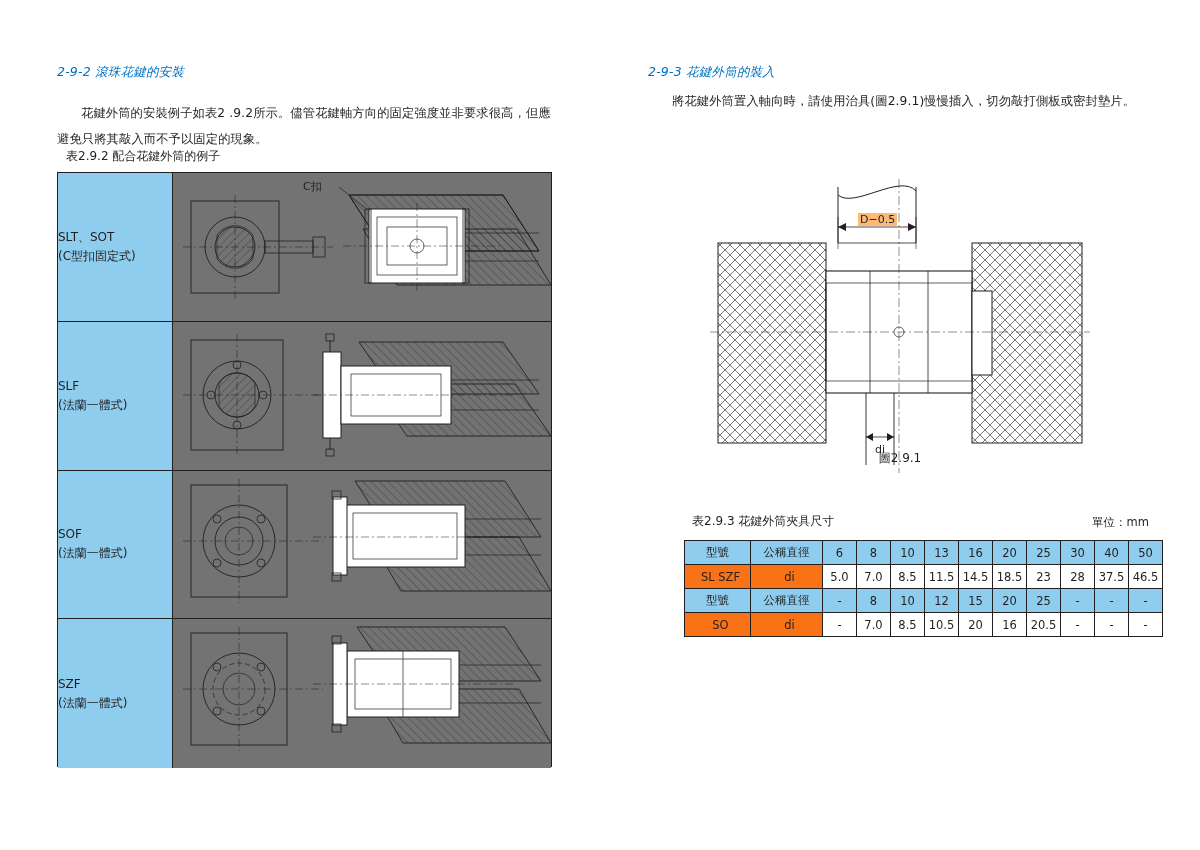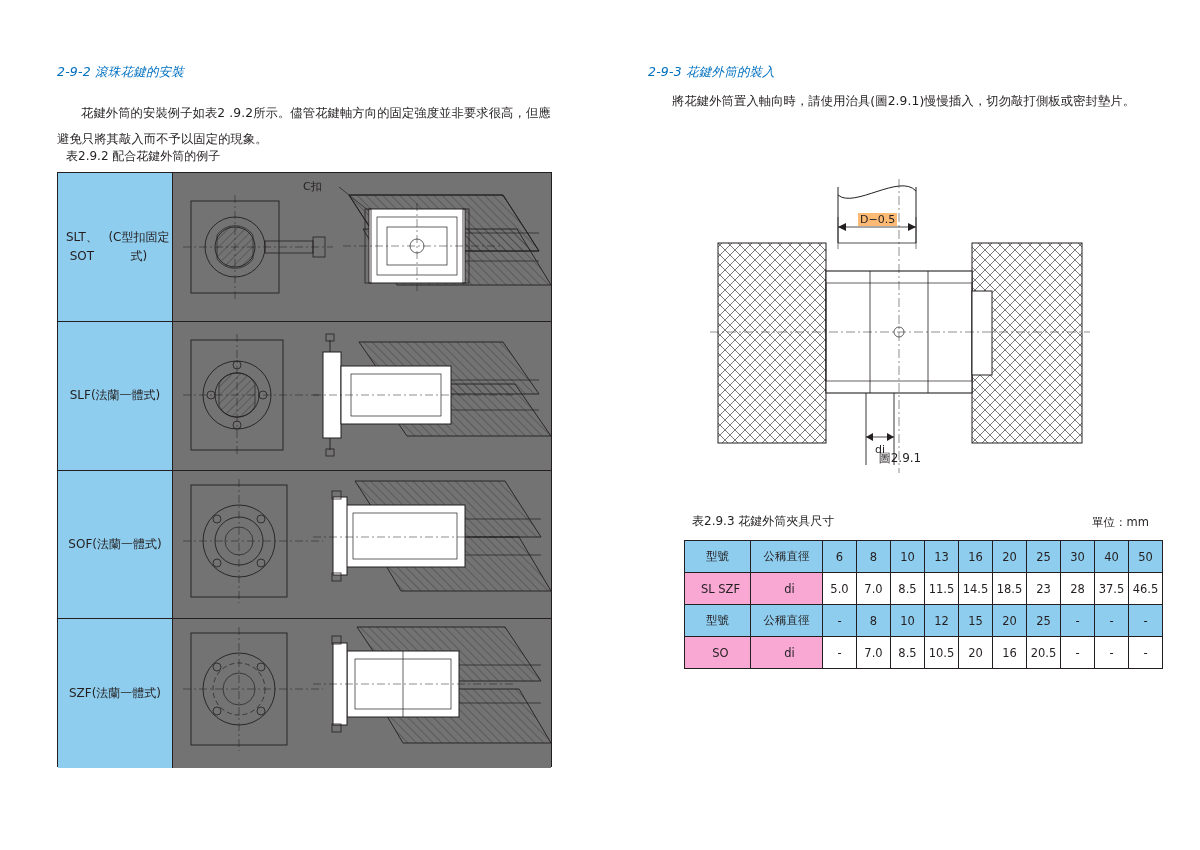--- a/index.html
+++ b/index.html
@@ -61,22 +61,22 @@
     position: relative;
     height: 148.75px;
     border-bottom: 1px solid #231f20;
     display: flex;
   }
   .t292-row:last-child { border-bottom: none; }
   .t292-label {
     width: 115px;
     background: #8ecdee;
     border-right: 1px solid #231f20;
-    display: flex; flex-direction: row;
-    align-items: center; justify-content: center;
+    display: flex; flex-direction: column;
+    align-items: flex-start; justify-content: center;
     font-size: 12px;
     line-height: 19px;
     text-align: center;
     color: #231f20;
     flex: 0 0 115px;
   }
   .t292-fig {
     position: relative;
     flex: 1 1 auto;
     background: #737373;
@@ -104,29 +104,29 @@
   .t293 {
     position: absolute;
     left: 684px; top: 540px;
     border-collapse: collapse;
     font-size: 11.5px;
     color: #231f20;
   }
   .t293 td {
     border: 1px solid #231f20;
     text-align: center;
-    height: 32px;
+    height: 24px;
     padding: 0 2px;
     white-space: nowrap;
   }
   .t293 .c-model { width: 66px; }
   .t293 .c-dia { width: 72px; }
   .t293 .c-val { width: 34px; }
   .t293 .hd { background: #8ecdee; }
-  .t293 .rowlabel { background: #f9a8d4; padding-left: 8px; }
+  .t293 .rowlabel { background: #f97316; padding-left: 8px; }
 
   .nowrap { white-space: nowrap; }
 </style>
 </head>
 <body>
 
 <div class="page">
 
   <div class="col-left">
 

